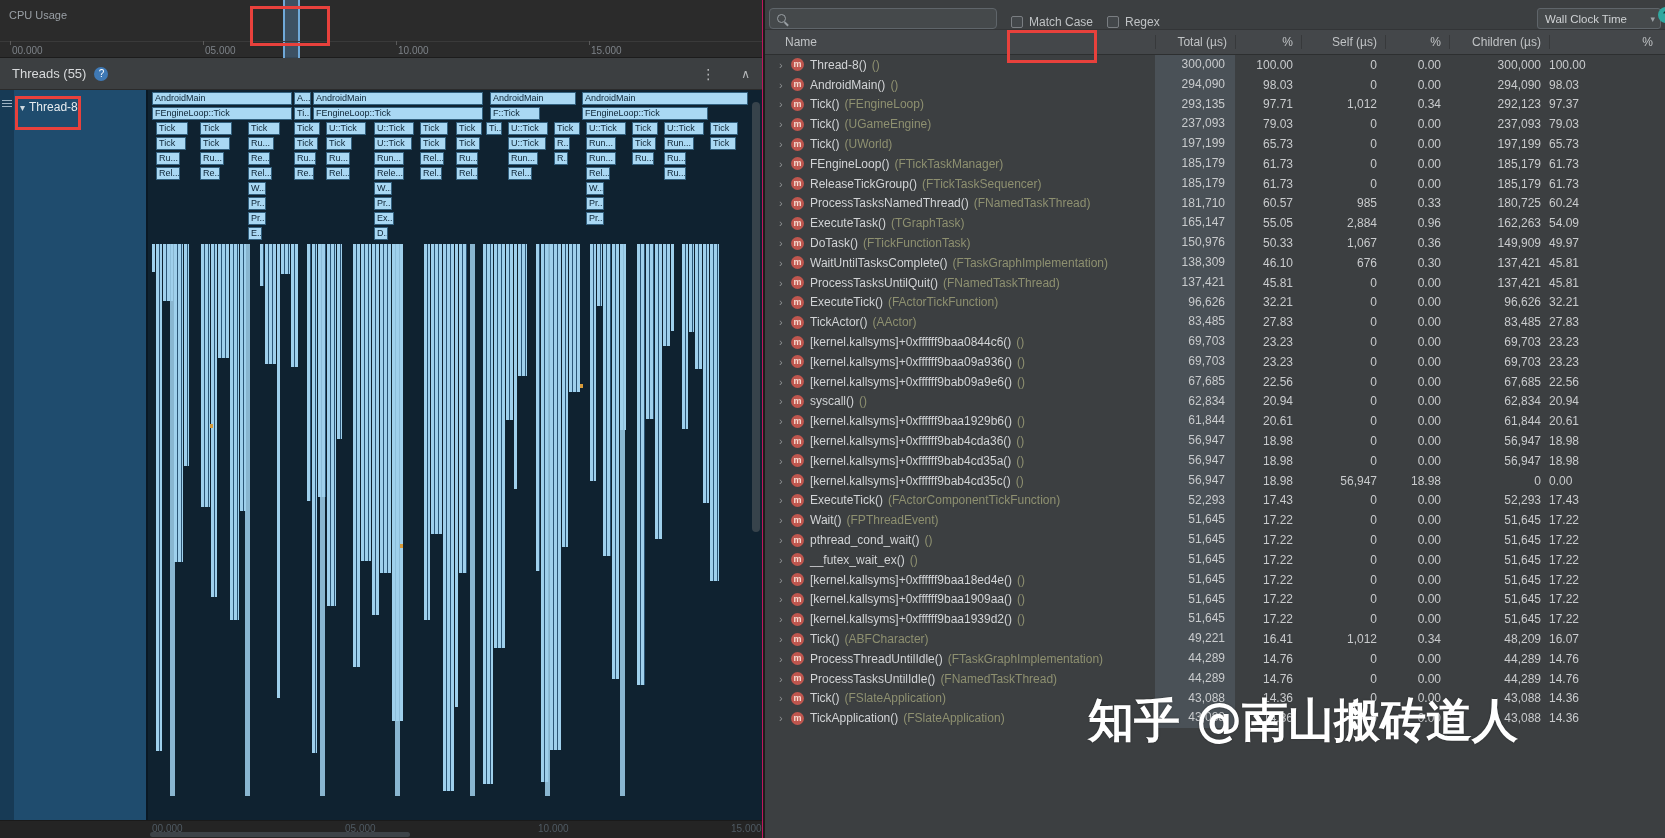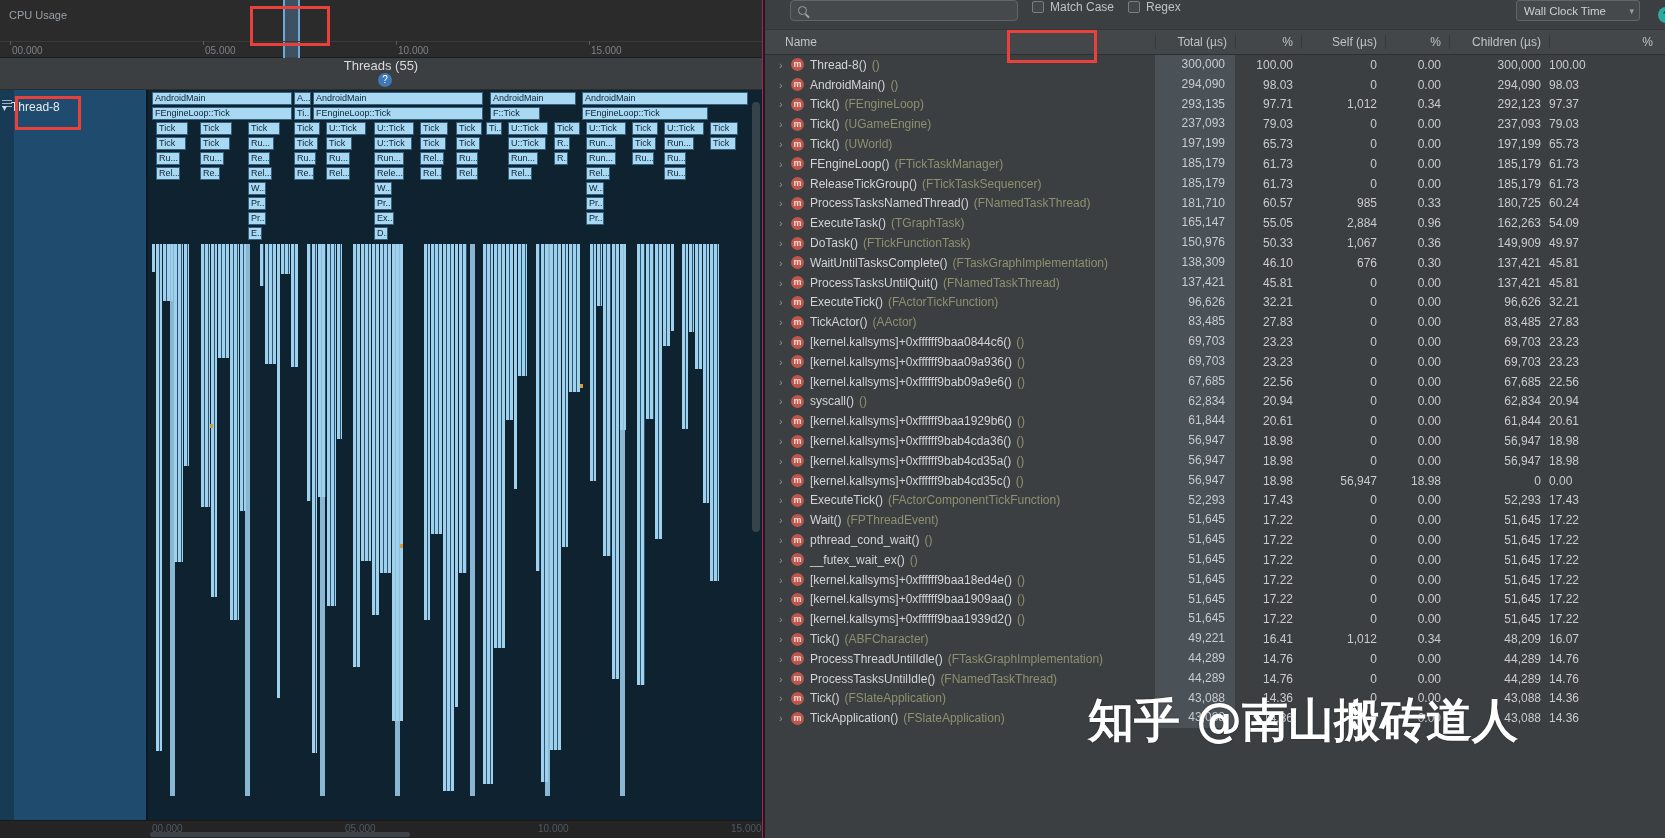--- a/index.html
+++ b/index.html
@@ -11,32 +11,32 @@
   
   .left { position:absolute; left:0; top:0; width:762px; height:838px; }
   .cpu-strip { position:absolute; left:0; top:0; width:762px; height:58px; background:#2b2b2b; border-bottom:1px solid #1c1c1c; }
   .cpu-label { position:absolute; left:9px; top:9px; font-size:11px; color:#9aa0a6; }
   .cpu-msg { position:absolute; left:0; top:24px; width:100%; text-align:center; font-size:13px; color:#d3d6d8; }
   .cpu-selection { position:absolute; left:283px; top:0; width:17px; height:58px; background:rgba(90,140,185,.40); border-left:2px solid #6fa8d8; border-right:2px solid #6fa8d8; }
   .cpu-ruler { position:absolute; left:0; bottom:0; width:100%; height:16px; border-top:1px solid #3a3a3a; }
   .cpu-ruler .tick { position:absolute; bottom:1px; font-size:10px; color:#7d8288; }
   .cpu-ruler .tickmark { position:absolute; bottom:12px; width:1px; height:4px; background:#5a5a5a; }
 
-  .threads-header { position:absolute; left:0; top:58px; width:762px; height:32px; background:#3c3f41; border-bottom:1px solid #2b2b2b; display:flex; align-items:center; padding:0 12px;flex-direction:column; }
+  .threads-header { position:absolute; left:0; top:58px; width:762px; height:32px; background:#3c3f41; border-bottom:1px solid #2b2b2b; display:flex; align-items:center; padding:0 12px; }
   .th-title { font-size:13px; color:#d8dadc; }
   .help-badge { width:14px; height:14px; margin-left:8px; border-radius:50%; background:#3f79b5; color:#fff; font-size:10px; line-height:14px; text-align:center; display:inline-block; }
   .kebab { color:#b6b8ba; font-size:14px; margin-right:26px; cursor:pointer; }
   .collapse { color:#b6b8ba; font-size:12px; cursor:pointer; }
 
   .left-body { position:absolute; left:0; top:90px; width:762px; height:730px; }
   .sidebar { position:absolute; left:0; top:0; width:146px; height:100%; background:#1f4c6e; }
   .gutter { position:absolute; left:0; top:0; width:14px; height:100%; background:#173a55; }
   .burger { position:absolute; left:2px; top:8px; width:10px; }
   .burger i { display:block; height:1px; background:#9fb3c4; margin:2px 0; }
-  .thread-item { position:absolute; left:2px; top:10px; color:#e8ecef; font-size:12px; white-space:nowrap; }
+  .thread-item { position:absolute; left:20px; top:10px; color:#e8ecef; font-size:12px; white-space:nowrap; }
   .thread-item .caret { color:#cfd8df; margin-right:4px; font-size:10px; }
 
   .chart { position:absolute; left:146px; top:0; width:616px; height:100%; background:#0f2230; border-left:2px solid #0a1824; }
   .flame-rows { position:absolute; left:2px; top:2px; width:600px; height:152px; }
   .frow { position:absolute; left:0; width:100%; height:14px; }
   .fblock { position:absolute; top:0; height:13px; background:#a9d8f3; border:1px solid #33617f; color:#0c2334; font-size:9px; line-height:10px; padding-left:2px; overflow:hidden; white-space:nowrap; }
   .flame-deep { position:absolute; left:2px; top:154px; width:600px; height:556px; }
   .stripe { position:absolute; top:0; background:repeating-linear-gradient(90deg,#9fd0ec 0px,#9fd0ec 3px,#2c5676 3px,#2c5676 4px); }
   .tallcol { background:#9fd0ec; opacity:.85; }
   .speck { position:absolute; width:3px; height:4px; background:#d89b3a; }
@@ -48,21 +48,21 @@
   .hthumb { position:absolute; left:150px; top:11px; width:260px; height:5px; background:#3d4348; border-radius:3px; }
 
   
   .right { position:absolute; left:763px; top:0; width:902px; height:838px; background:#3c3f41; border-left:2px solid #1c1c1c; overflow:hidden; }
   .tabs-row { height:30px; display:flex; align-items:stretch; padding-left:8px; border-bottom:1px solid #2d2f30; }
   .tab { display:flex; align-items:center; padding:0 13px; font-size:12.5px; color:#b9bcbe; cursor:pointer; }
   .tab.active { background:#47494c; color:#e2e4e6; }
   .subtabs-row { height:32px; display:flex; align-items:center; padding-left:6px; border-bottom:1px solid #333537; }
   .subtab { padding:5px 14px; font-size:12.5px; color:#c4c7c9; cursor:pointer; border-radius:2px; }
   .subtab.active { background:#47494c; color:#e2e4e6; }
-  .filter-row { position:relative; height:30px; display:flex; align-items:flex-start; padding:0 25px; border-bottom:1px solid #333537; }
+  .filter-row { position:relative; height:30px; display:flex; align-items:flex-end; padding:0 4px; border-bottom:1px solid #333537; }
   .searchbox { width:228px; height:21px; background:#45494b; border:1px solid #5f656a; border-radius:4px; display:flex; align-items:center; }
   .searchbox input { flex:1; background:transparent; border:none; outline:none; color:#dddfe1; font-size:12px; font-family:"Liberation Sans",sans-serif; }
   .mag { width:9px; height:9px; border:1.5px solid #9aa0a4; border-radius:50%; position:relative; display:inline-block; margin:0 6px 0 7px; }
   .mag::after { content:""; position:absolute; width:5px; height:1.5px; background:#9aa0a4; transform:rotate(45deg); right:-4px; bottom:-2px; }
   .cb { display:flex; align-items:center; margin-left:14px; font-size:12px; color:#bfc2c4; cursor:pointer; }
   .cb .box { width:12px; height:12px; background:#43474a; border:1px solid #7a7e82; border-radius:2px; margin-right:6px; }
   .combo { width:124px; height:21px; background:#45494b; border:1px solid #5f656a; border-radius:3px; display:flex; align-items:center; padding:0 5px 0 7px; font-size:11.5px; color:#cfd2d4; cursor:pointer; }
   .combo-arrow { margin-left:auto; color:#9aa0a4; font-size:9px; }
   .teal-help { position:absolute; left:893px; top:7px; width:16px; height:16px; border-radius:50%; background:#2fa8a0; color:#06322f; font-size:11px; font-weight:bold; text-align:center; line-height:16px; }
 

